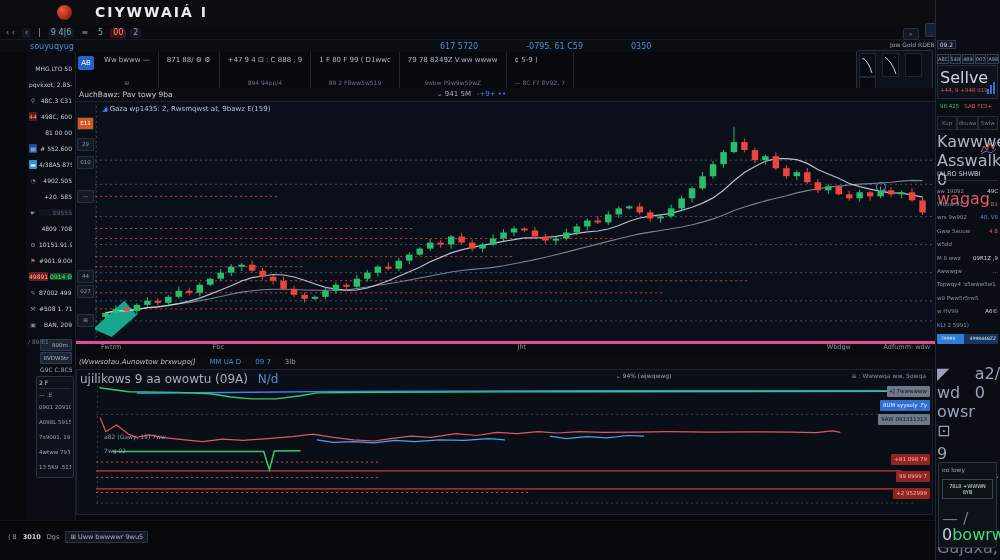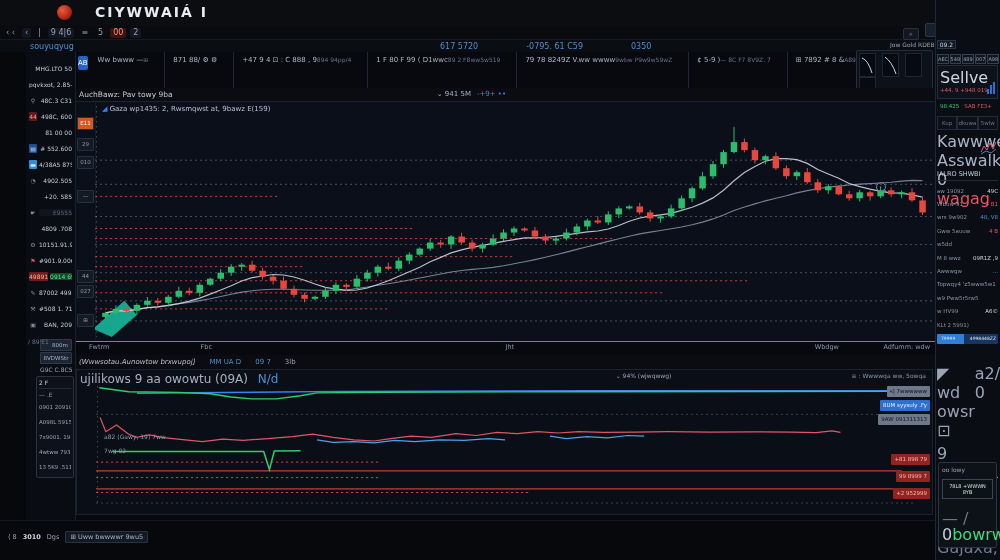--- a/index.html
+++ b/index.html
@@ -28,39 +28,39 @@
   .wl-btn{display:block;margin:1px 0 1px 12px;width:30px;height:10px;background:#1b2533;border:1px solid #2c3a4e;color:#aab4c4;font-size:5.5px;text-align:center;line-height:10px;border-radius:1px;}
   #wl-caption{clear:both;margin:2px 0 0 12px;font-size:6px;color:#9aa6b8;}
   #wl-panel{margin:3px 1px 0 10px;background:#0d1119;border:1px solid #2a3342;border-radius:2px;padding:2px;}
   #wl-panel-h{font-size:6px;color:#cfd6e0;border-bottom:1px solid #222b3a;padding-bottom:2px;}
   #wl-panel-sub{font-size:6px;color:#8d98aa;padding:2px 0;}
   .wlp-row{font-size:5.5px;color:#9aa6b8;text-align:right;height:15px;line-height:15px;white-space:nowrap;overflow:hidden;}
   
   #main{left:76px;top:52px;width:859px;height:468px;background:#07090e;}
   #toolbar{left:0;top:0;width:780px;height:36px;display:flex;align-items:stretch;}
   #tb-chip{width:16px;margin:4px 2px;background:#2563c9;color:#fff;font-size:7px;text-align:center;line-height:14px;height:14px;border-radius:2px;}
-  .tb-group{border-right:1px solid #202838;padding:4px 16px 2px 8px;display:flex;flex-direction:row;justify-content:space-between;}
+  .tb-group{border-right:1px solid #202838;padding:4px 8px 2px 8px;display:flex;flex-direction:column;justify-content:space-between;}
   .tb-top{font-size:7px;color:#aeb8c8;white-space:nowrap;}
   .tb-sub{font-size:6px;color:#67728a;text-align:center;white-space:nowrap;}
   #miniwidget{left:780px;top:-2px;width:77px;height:42px;background:#0d1119;border:1px solid #242e3f;border-radius:2px;padding:2px;box-sizing:border-box;}
   .thumb{display:inline-block;width:15px;height:22px;background:#070a10;border:1px solid #1d2634;margin-right:1px;vertical-align:top;}
   #mini-stats{font-size:5px;color:#9aa4b6;margin-top:2px;white-space:nowrap;overflow:hidden;}
   #chartheader{left:0;top:36px;width:859px;height:13px;font-size:7.5px;color:#c2cad6;background:#0a0c11;}
   #ch-left{left:3px;top:2px;}
   #ch-mid{left:42%;top:2px;color:#aab4c6;font-size:7px;}
   #ch-mid2{color:#3b82f6;margin-left:6px;}
-  #chart{left:0;top:49px;width:859px;height:239px;background:#0a0f19;border-top:1px solid #1c2433;border-bottom:1px solid #ec4899;}
+  #chart{left:0;top:49px;width:859px;height:239px;background:#0a0f19;border-top:1px solid #1c2433;border-bottom:3px solid #ec4899;}
   #rail{left:0;top:0;width:19px;height:239px;border-right:1px solid #141a24;}
   .rail-btn{position:absolute;left:1px;width:15px;height:11px;background:#141a24;border:1px solid #27303f;color:#8d98aa;font-size:5.5px;text-align:center;line-height:11px;border-radius:1px;overflow:hidden;}
   #main-chart-svg{position:absolute;left:19px;top:0;}
   #chart-legend{left:26px;top:3px;font-size:7px;color:#b9c3d2;}
   #chart-legend .tri{color:#3b82f6;}
   #magnifier{left:800px;top:80px;width:8px;height:8px;border:1.2px solid #76839a;border-radius:50%;}
   #magnifier::after{content:"";position:absolute;left:6px;top:7px;width:4px;height:1.2px;background:#76839a;transform:rotate(45deg);}
-  #xaxis{left:0;top:289px;width:859px;height:13px;font-size:6.5px;color:#8b96a8;}
+  #xaxis{left:12px;top:289px;width:859px;height:13px;font-size:6.5px;color:#8b96a8;}
   .xlabel{position:absolute;top:2px;}
   #xaxis-right{position:absolute;right:5px;top:2px;}
   
   #indheader1{left:0;top:303px;width:859px;height:14px;background:#0a0c11;display:flex;gap:14px;align-items:center;font-size:7px;padding-left:3px;box-sizing:border-box;}
   #ih1-left{color:#b8c1cf;font-style:italic;}
   .ih1-val{color:#4f8fd0;}
   #ih1-tail{color:#9aa4b6;}
   #indbody{left:0;top:317px;width:857px;height:146px;background:#0a0f17;border:1px solid #1b2330;box-sizing:border-box;}
   #indheader2{position:absolute;left:3px;top:2px;font-size:12px;color:#a6b0c0;}
   #ih2-link{color:#4f8fd0;margin-left:6px;}
@@ -286,24 +286,20 @@
           <div class="tb-group">
             <div class="tb-top">79 78   8249Z   V.ww wwww</div>
             <div class="tb-sub">9wbw P9w9w59wZ</div>
           </div>
 
           <div class="tb-group">
             <div class="tb-top">¢   5-9   )</div>
             <div class="tb-sub">— 8C F7 8V9Z. 7</div>
           </div>
 
-          <div class="tb-group">
-            <div class="tb-top">⊞ 7892   # 8 &amp;</div>
-            <div class="tb-sub">A89Zww</div>
-          </div>
         </div>
     </div>
 
     <div class="abs" id="miniwidget">
       <span class="thumb"><svg width="15" height="22">
             <path d="M2 4 Q8 6 12 19" fill="none" stroke="#cfd6e4" stroke-width="1"></path>
           </svg></span>
       <span class="thumb"><svg width="15" height="22">
             <path d="M2 3 Q9 8 13 20" fill="none" stroke="#cfd6e4" stroke-width="1"></path>
           </svg></span>

